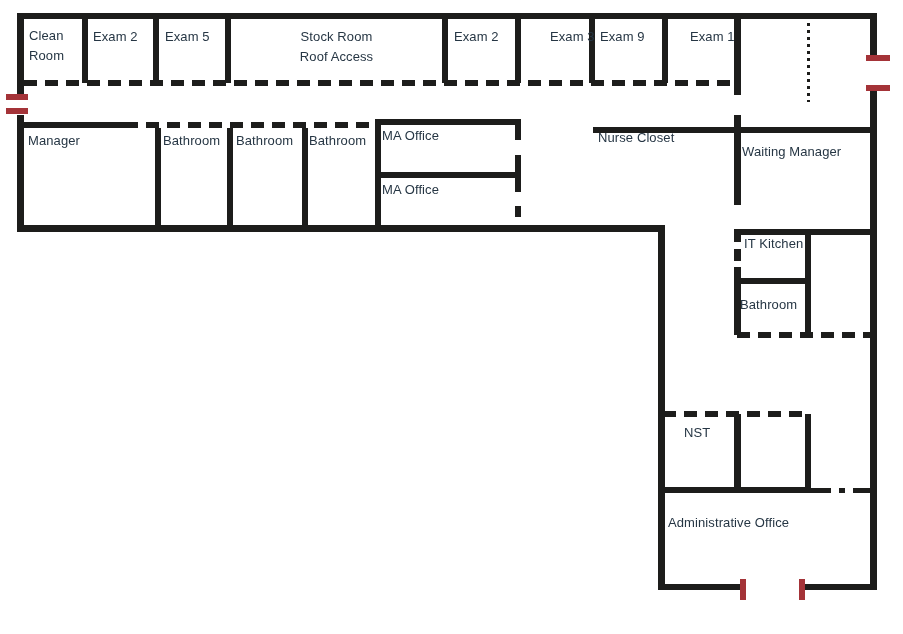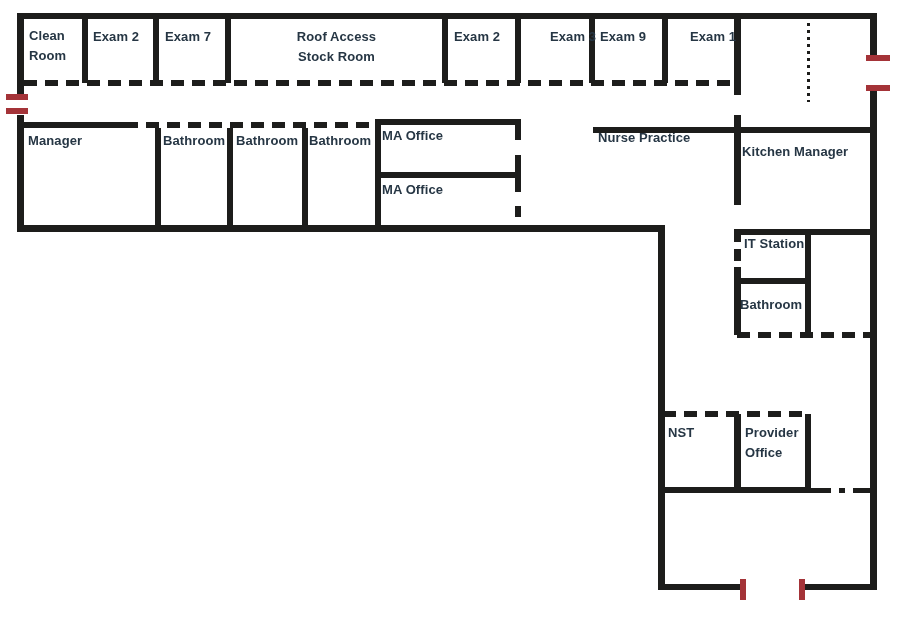--- a/index.html
+++ b/index.html
@@ -17,21 +17,21 @@
   .dash-h{position:absolute;height:6px;
     background:repeating-linear-gradient(90deg,var(--wall,#1d1d1b) 0 13px,transparent 13px 21px);}
   
   .dot-v{position:absolute;width:3px;
     background:repeating-linear-gradient(180deg,var(--wall,#1d1d1b) 0 3px,transparent 3px 7px);}
   
   .red{position:absolute;background:var(--door,#a43338);}
   
   .lbl{
     position:absolute;color:var(--label,#263644);
-    font-size:13px;font-weight:700;line-height:20px;letter-spacing:.1px;
+    font-size:13px;font-weight:400;line-height:20px;letter-spacing:.1px;
     white-space:nowrap;
   }
   .wrap{white-space:normal;}
   .center{text-align:center;}
   .lbl span{display:block;}
 </style>
 </head>
 <body>
 
 <div id="plan" style="--wall: #1d1d1b; --label: #263644; --door: #a43338; --bg: #ffffff;">
@@ -97,38 +97,38 @@
 
   <div class="red" style="left:6px;top:94px;width:22px;height:6px"></div>
   <div class="red" style="left:6px;top:108px;width:22px;height:6px"></div>
   <div class="red" style="left:866px;top:55px;width:24px;height:6px"></div>
   <div class="red" style="left:866px;top:85px;width:24px;height:6px"></div>
   <div class="red" style="left:740px;top:579px;width:6px;height:21px"></div>
   <div class="red" style="left:799px;top:579px;width:6px;height:21px"></div>
 
   <div class="lbl wrap" style="left:29px;top:26px;width:58px">Clean Room</div>
   <div class="lbl" style="left:93px;top:27px">Exam 2</div>
-  <div class="lbl" style="left:165px;top:27px">Exam 7</div>
+  <div class="lbl" style="left:165px;top:27px">Exam 5</div>
   <div class="lbl center" style="left:228px;top:27px;width:217px">
+    <span>Stock Room</span>
     <span>Roof Access</span>
-    <span>Stock Room</span>
   </div>
   <div class="lbl" style="left:454px;top:27px">Exam 2</div>
   <div class="lbl" style="left:550px;top:27px">Exam 3</div>
   <div class="lbl" style="left:600px;top:27px">Exam 9</div>
   <div class="lbl" style="left:690px;top:27px">Exam 1</div>
 
   <div class="lbl" style="left:28px;top:131px">Manager</div>
   <div class="lbl" style="left:163px;top:131px">Bathroom</div>
   <div class="lbl" style="left:236px;top:131px">Bathroom</div>
   <div class="lbl" style="left:309px;top:131px">Bathroom</div>
   <div class="lbl" style="left:382px;top:126px">MA Office</div>
   <div class="lbl" style="left:382px;top:180px">MA Office</div>
 
-  <div class="lbl" style="left:598px;top:128px">Nurse Practice</div>
-  <div class="lbl" style="left:742px;top:142px">Kitchen Manager</div>
-  <div class="lbl" style="left:744px;top:234px">IT Station</div>
+  <div class="lbl" style="left:598px;top:128px">Nurse Closet</div>
+  <div class="lbl" style="left:742px;top:142px">Waiting Manager</div>
+  <div class="lbl" style="left:744px;top:234px">IT Kitchen</div>
   <div class="lbl" style="left:740px;top:295px">Bathroom</div>
 
-  <div class="lbl" style="left:668px;top:423px">NST</div>
-  <div class="lbl wrap" style="left:745px;top:423px;width:60px">Provider Office</div>
+  <div class="lbl" style="left:684px;top:423px">NST</div>
+  <div class="lbl" style="left:668px;top:513px">Administrative Office</div>
 
 </div>
 
 </body></html>

